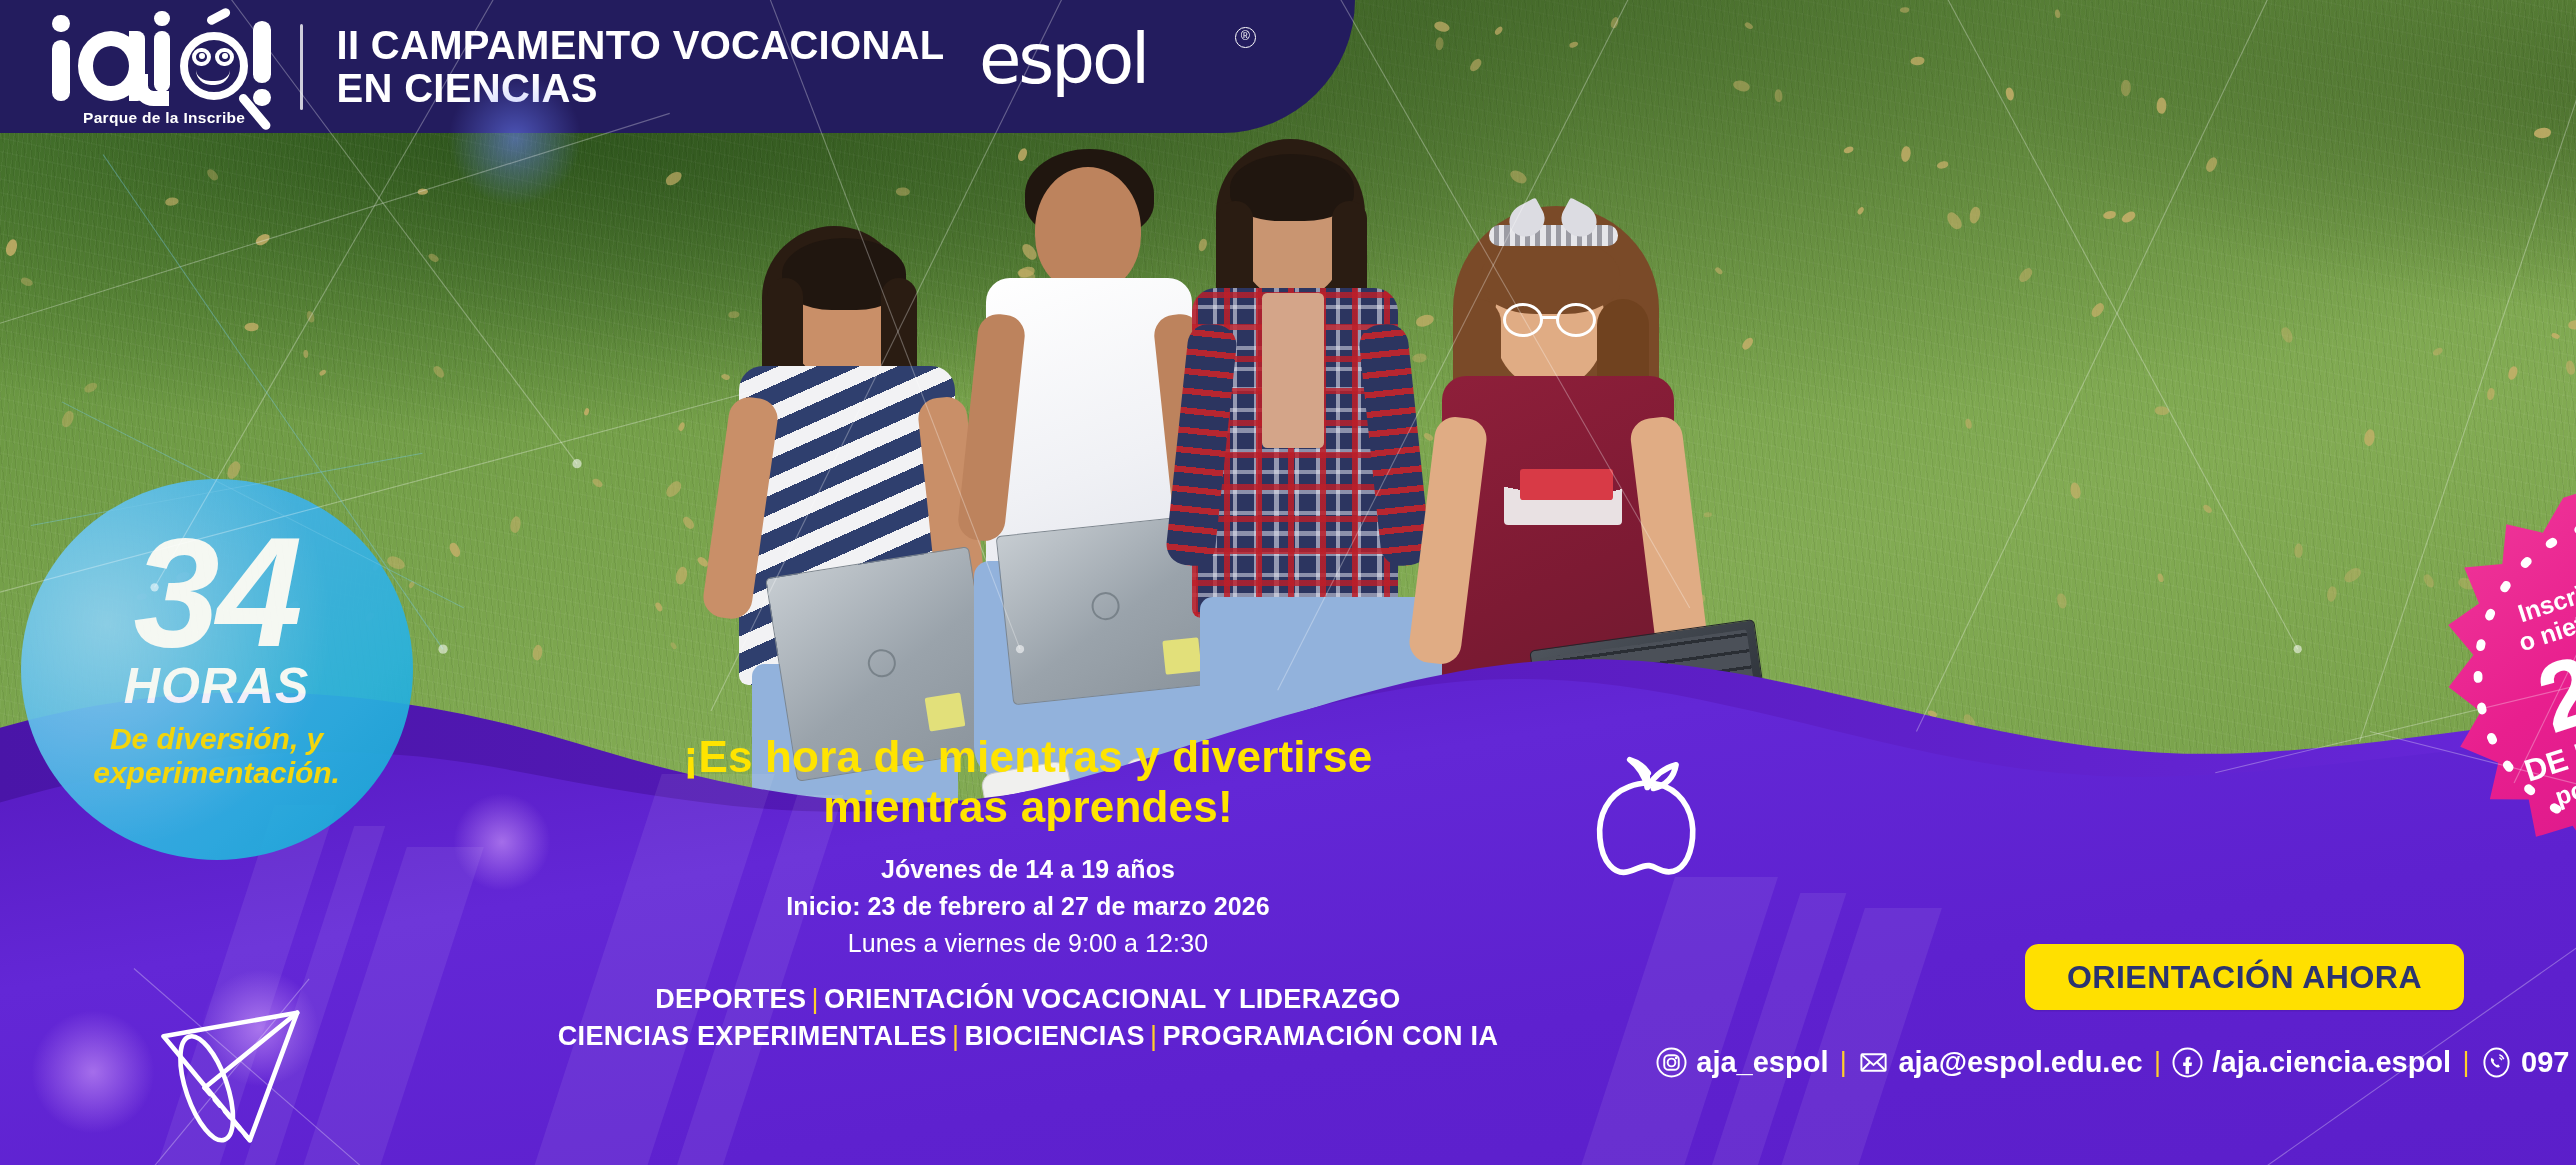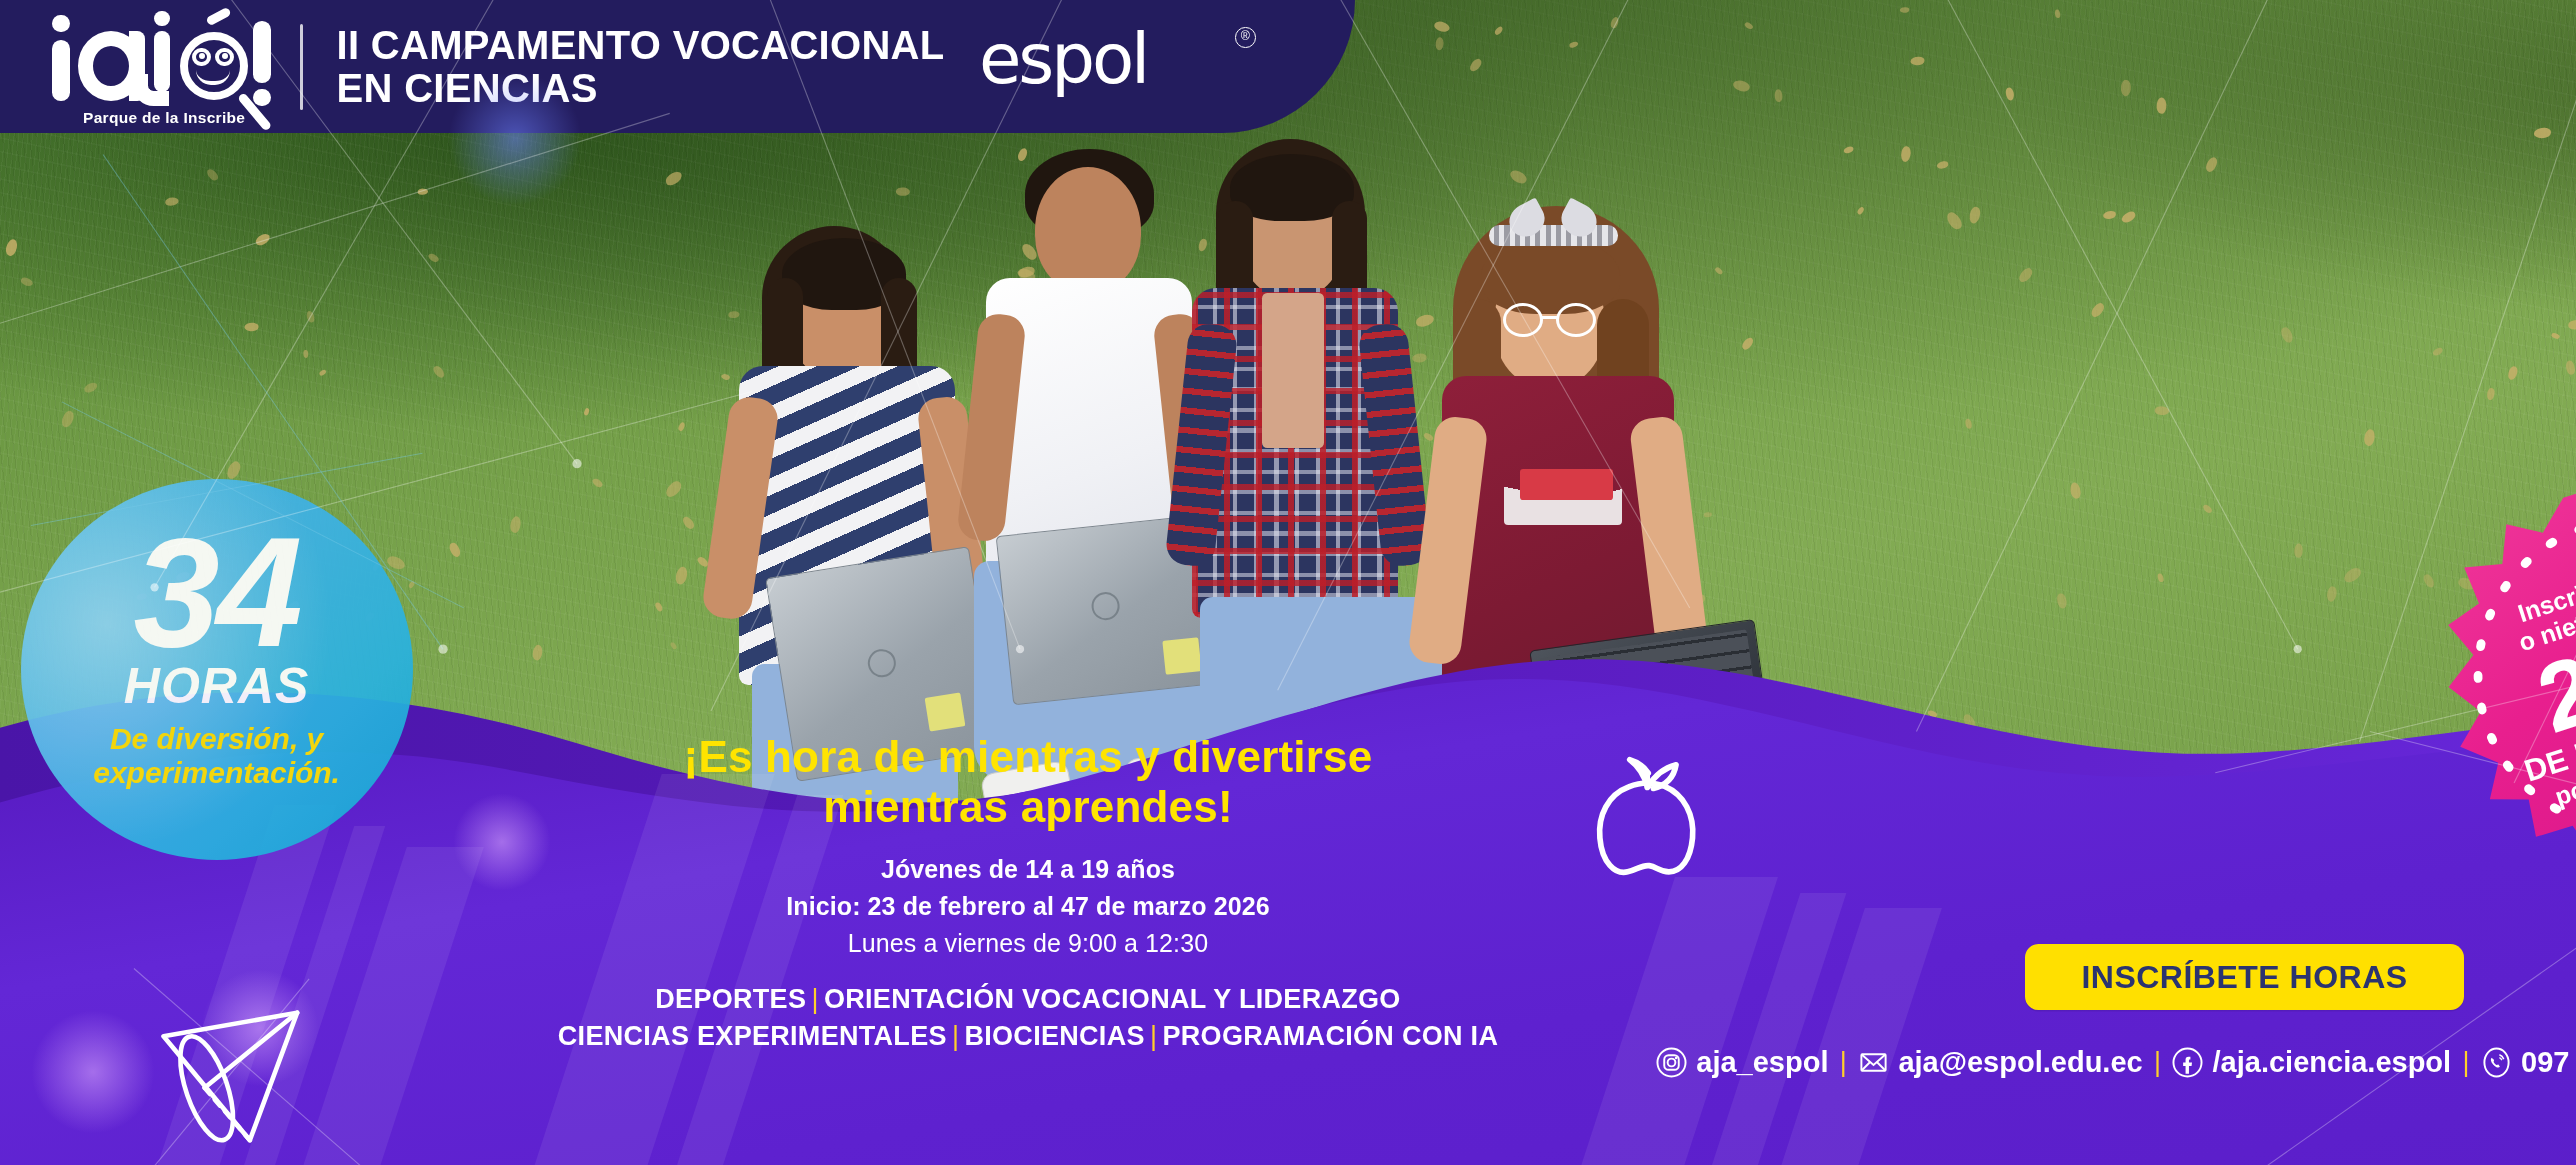--- a/index.html
+++ b/index.html
@@ -716,30 +716,30 @@
       <div class="disc-line3">DE DESCUENTO</div>
       <div class="disc-line4">por pronto pago.</div>
     </div>
   </div>
 
   <div class="copy-block">
     <div class="headline">¡Es hora de mientras y divertirse
 mientras aprendes!</div>
     <div class="detail-lines" id="detail-lines">
         <div class="detail">Jóvenes de 14 a 19 años</div>
-        <div class="detail">Inicio: 23 de febrero al 47 de marzo 2026</div>
+        <div class="detail">Inicio: 23 de febrero al 27 de marzo 2026</div>
         <div class="detail light">Lunes a viernes de 9:00 a 12:30</div>
       </div>
     <div class="course-lines" id="course-lines">
         <div class="course-row"><span>DEPORTES</span><span class="sep">|</span><span>ORIENTACIÓN VOCACIONAL Y LIDERAZGO</span></div>
         <div class="course-row"><span>CIENCIAS EXPERIMENTALES</span><span class="sep">|</span><span>BIOCIENCIAS</span><span class="sep">|</span><span>PROGRAMACIÓN CON IA</span></div>
       </div>
   </div>
 
-  <button class="cta">INSCRÍBETE HORAS</button>
+  <button class="cta">ORIENTACIÓN AHORA</button>
 
   <div class="contacts" id="contacts">
       <a class="contact-item" style="color: rgb(255, 255, 255); text-decoration: none;">
         <span style="display: flex;">
           <svg class="ci" viewBox="0 0 64 64" fill="none" stroke="#fff" stroke-width="4">
             <circle cx="32" cy="32" r="29"></circle>
             <rect x="17" y="17" width="30" height="30" rx="9"></rect>
             <circle cx="32" cy="32" r="8"></circle>
             <circle cx="41.5" cy="22.5" r="2.6" fill="#fff" stroke="none"></circle>
           </svg>

